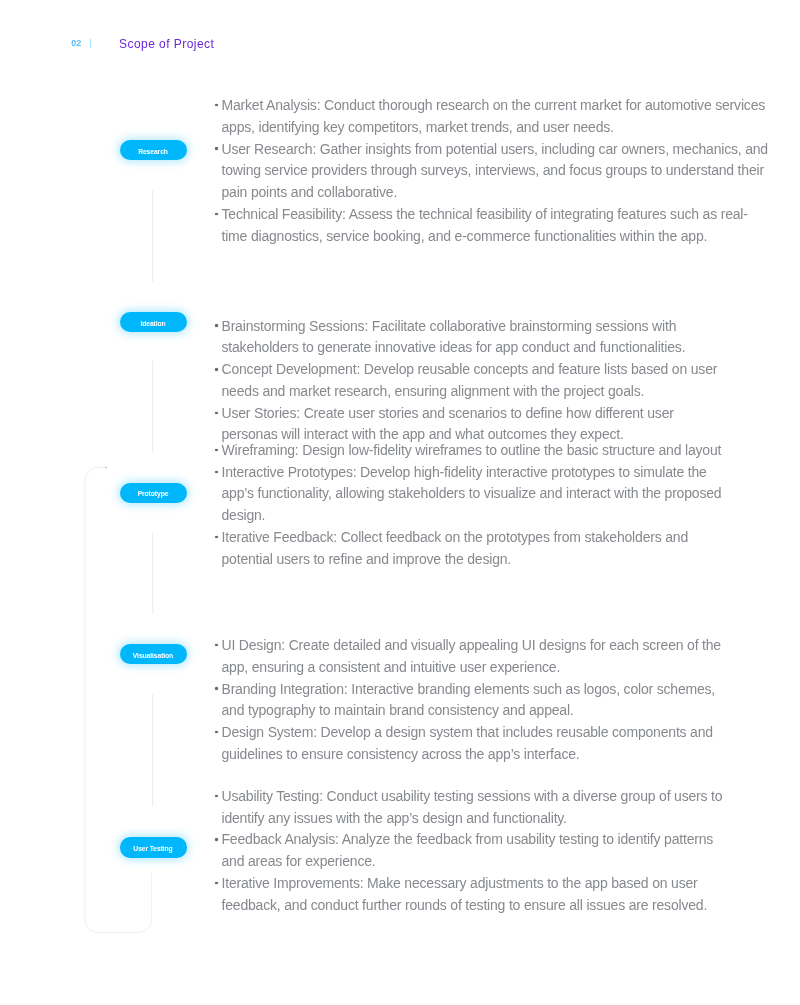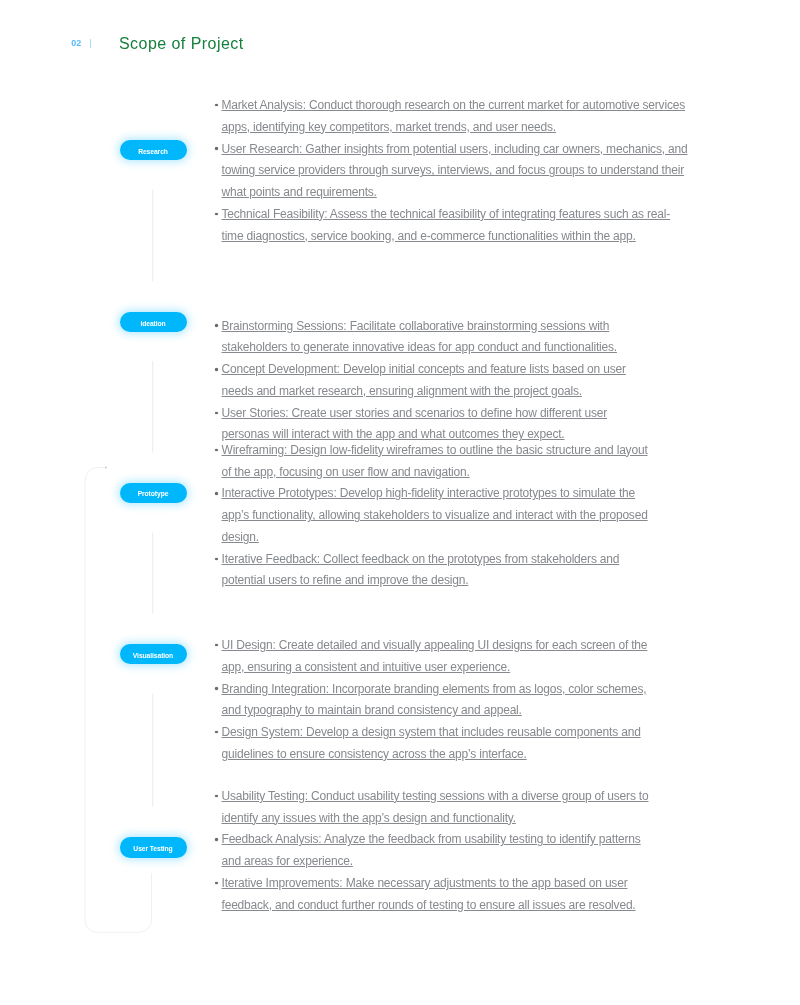--- a/index.html
+++ b/index.html
@@ -7,40 +7,40 @@
   body{width:800px;height:1005px;background:#ffffff;overflow:hidden;
        font-family:"Liberation Sans",sans-serif;}
   #slide{position:relative;width:800px;height:1005px;background:#fff;}
 
   
   .header{position:absolute;left:70px;top:33px;height:16px;}
   .hnum{position:absolute;left:1.3px;top:1.9px;font-size:9px;font-weight:700;
         color:#56bcfb;letter-spacing:0.05px;line-height:16px;}
   .hdiv{position:absolute;left:19.6px;top:2.2px;font-size:8.8px;font-weight:400;
         color:#8ed2fb;line-height:16px;}
-  .htitle{position:absolute;left:49px;top:-0.2px;font-size:16px;font-weight:400;
-          color:#15803d;letter-spacing:0.45px;line-height:22px;white-space:nowrap;}
+  .htitle{position:absolute;left:49px;top:-0.2px;font-size:12px;font-weight:400;
+          color:#6d28d9;letter-spacing:0.45px;line-height:22px;white-space:nowrap;}
 
   
   .tl{position:absolute;left:0;top:0;width:800px;height:1005px;}
 
   
   .pill{position:absolute;width:67px;height:20.4px;border-radius:10.2px;
         background:#00b7fb;box-shadow:0 0 8px 2px rgba(0,183,251,0.30);
         display:flex;align-items:center;justify-content:center;}
   .pill .plabel{font-size:6.75px;font-weight:700;color:#ffffff;letter-spacing:-0.09px;
                 line-height:7px;display:block;position:relative;top:1.3px;}
 
   
   .sec{position:absolute;left:215px;}
   .li{position:relative;}
   .li .bul{position:absolute;left:0.1px;width:2.5px;height:2.5px;border-radius:50%;
            background:#6a6a6a;box-shadow:0 0 0.6px 0.25px rgba(110,110,110,0.55);}
-  .li .ln{display:block;font-size:12px;letter-spacing:-0.19px;line-height:21.77px;
-          color:#86898d;white-space:nowrap;padding-left:6.5px;text-decoration:underline;}
+  .li .ln{display:block;font-size:14px;letter-spacing:-0.19px;line-height:21.77px;
+          color:#86898d;white-space:nowrap;padding-left:6.5px;}
 </style>
 </head>
 <body>
 
 <div id="slide">
   <div class="header">
     <span class="hnum">02</span>
     <span class="hdiv">|</span>
     <span class="htitle">Scope of Project</span>
   </div>
@@ -70,50 +70,49 @@
   <div class="sec" style="top:95.0px;">
     <div class="li">
       <span class="bul" style="top:8.9px"></span>
       <span class="ln">Market Analysis: Conduct thorough research on the current market for automotive services</span>
       <span class="ln">apps, identifying key competitors, market trends, and user needs.</span>
     </div>
     <div class="li">
       <span class="bul" style="top:8.9px"></span>
       <span class="ln">User Research: Gather insights from potential users, including car owners, mechanics, and</span>
       <span class="ln">towing service providers through surveys, interviews, and focus groups to understand their</span>
-      <span class="ln">what points and requirements.</span>
+      <span class="ln">pain points and collaborative.</span>
     </div>
     <div class="li">
       <span class="bul" style="top:8.9px"></span>
       <span class="ln">Technical Feasibility: Assess the technical feasibility of integrating features such as real-</span>
       <span class="ln">time diagnostics, service booking, and e-commerce functionalities within the app.</span>
     </div>
   </div>
   <div class="sec" style="top:278.6px;margin-top:37px;">
     <div class="li">
       <span class="bul" style="top:8.9px"></span>
       <span class="ln">Brainstorming Sessions: Facilitate collaborative brainstorming sessions with</span>
       <span class="ln">stakeholders to generate innovative ideas for app conduct and functionalities.</span>
     </div>
     <div class="li">
       <span class="bul" style="top:8.9px"></span>
-      <span class="ln">Concept Development: Develop initial concepts and feature lists based on user</span>
+      <span class="ln">Concept Development: Develop reusable concepts and feature lists based on user</span>
       <span class="ln">needs and market research, ensuring alignment with the project goals.</span>
     </div>
     <div class="li">
       <span class="bul" style="top:8.9px"></span>
       <span class="ln">User Stories: Create user stories and scenarios to define how different user</span>
       <span class="ln">personas will interact with the app and what outcomes they expect.</span>
     </div>
   </div>
   <div class="sec" style="top:439.9px;">
     <div class="li">
       <span class="bul" style="top:8.9px"></span>
       <span class="ln">Wireframing: Design low-fidelity wireframes to outline the basic structure and layout</span>
-      <span class="ln">of the app, focusing on user flow and navigation.</span>
     </div>
     <div class="li">
       <span class="bul" style="top:8.9px"></span>
       <span class="ln">Interactive Prototypes: Develop high-fidelity interactive prototypes to simulate the</span>
       <span class="ln">app’s functionality, allowing stakeholders to visualize and interact with the proposed</span>
       <span class="ln">design.</span>
     </div>
     <div class="li">
       <span class="bul" style="top:8.9px"></span>
       <span class="ln">Iterative Feedback: Collect feedback on the prototypes from stakeholders and</span>
@@ -121,21 +120,21 @@
     </div>
   </div>
   <div class="sec" style="top:635px;">
     <div class="li">
       <span class="bul" style="top:8.9px"></span>
       <span class="ln">UI Design: Create detailed and visually appealing UI designs for each screen of the</span>
       <span class="ln">app, ensuring a consistent and intuitive user experience.</span>
     </div>
     <div class="li">
       <span class="bul" style="top:8.9px"></span>
-      <span class="ln">Branding Integration: Incorporate branding elements from as logos, color schemes,</span>
+      <span class="ln">Branding Integration: Interactive branding elements such as logos, color schemes,</span>
       <span class="ln">and typography to maintain brand consistency and appeal.</span>
     </div>
     <div class="li">
       <span class="bul" style="top:8.9px"></span>
       <span class="ln">Design System: Develop a design system that includes reusable components and</span>
       <span class="ln">guidelines to ensure consistency across the app’s interface.</span>
     </div>
   </div>
   <div class="sec" style="top:785.9px;">
     <div class="li">

